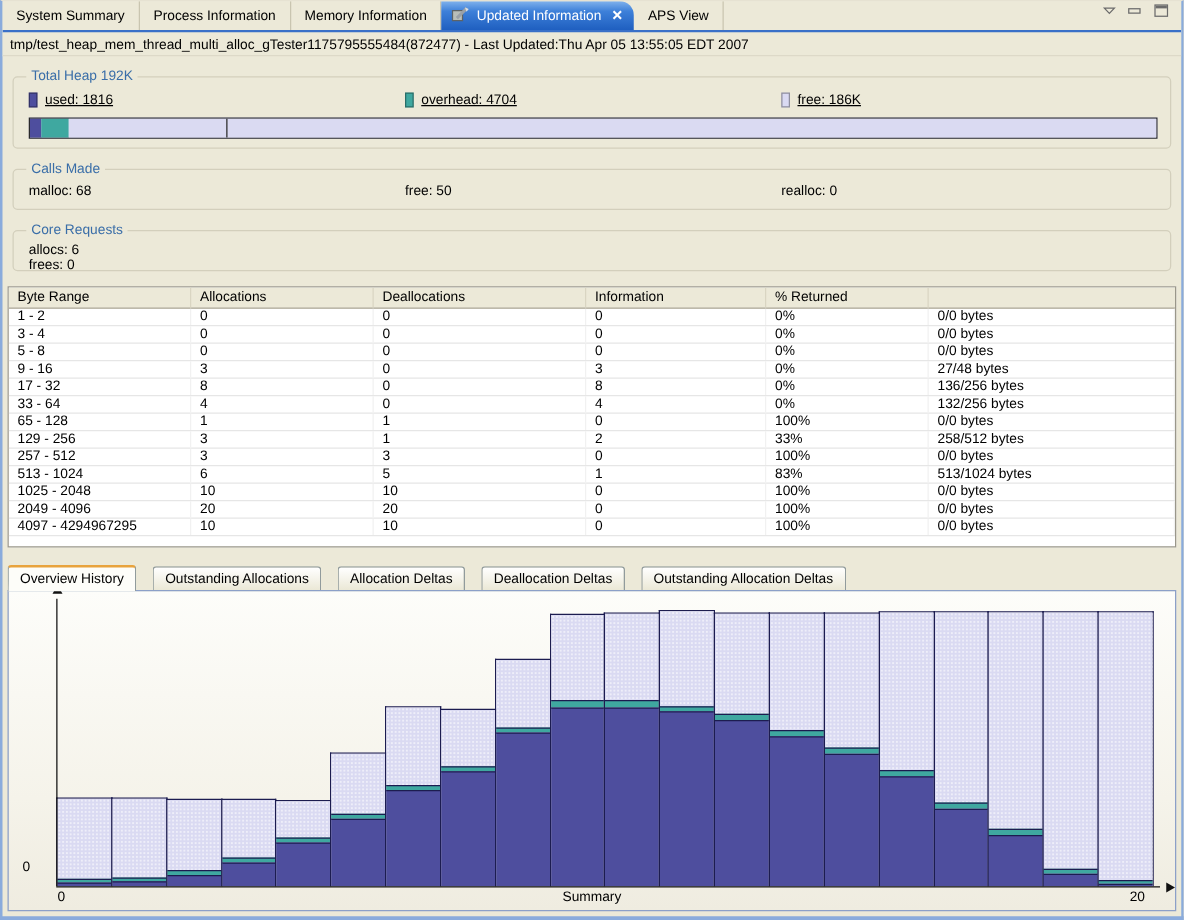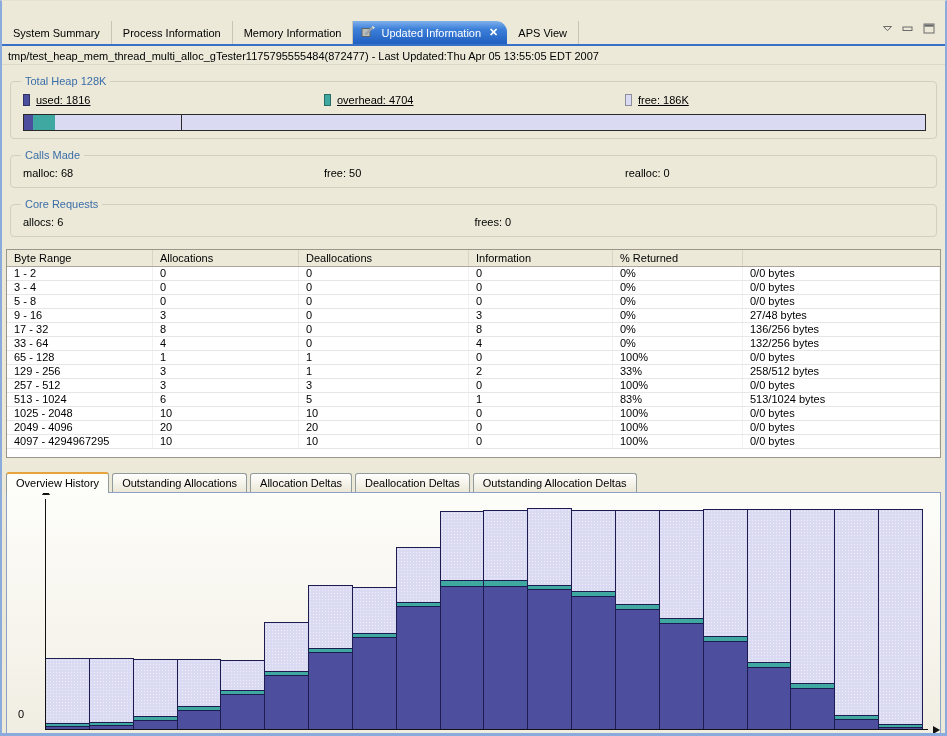--- a/index.html
+++ b/index.html
@@ -2,56 +2,56 @@
 <html><head>
 <meta charset="utf-8">
 <style>
   * { box-sizing: border-box; margin: 0; padding: 0; }
   html,body { background:#d6d2c2; }
   body { font-family:"Liberation Sans", sans-serif; font-size:11px; color:#000; }
   .window { width:947px; height:736px; background:#ece9d8; position:relative; overflow:hidden;
             border-left:2px solid #8aabdc; border-right:2px solid #8aabdc; border-bottom:3px solid #8aabdc; border-top:1px solid #e6e2d2; }
 
   
-  .tabbar { display:flex; align-items:flex-end; height:25px; padding-top:2px; background:#ece9d8; border-bottom:2px solid #3a70c8;margin-top:20px; }
+  .tabbar { display:flex; align-items:flex-end; height:25px; padding-top:2px; background:#ece9d8; border-bottom:2px solid #3a70c8; }
   .tab { height:23px; display:flex; align-items:center; gap:5px; padding:0 11px; border-right:1px solid #c9c5b0; cursor:default; white-space:nowrap; }
   .tab.active { background:linear-gradient(180deg,#7fb1ec 0%, #3d80d9 35%, #1f5fc0 100%);
                 color:#fff; border-right:none; border-top-right-radius:11px; padding:0 9px 0 8px; }
   .tab .x { font-weight:bold; color:#fff; font-size:11px; margin-left:3px; }
   .tab-spacer { flex:1; border:none; }
   .winctl { display:flex; gap:9px; align-items:center; padding:0 10px 10px 0; }
   .winctl span { display:inline-flex; }
 
   
   .pathbar { height:19px; padding:4px 0 0 6px; background:#ece9d8; border-bottom:1px solid #ddd9c8; }
 
   
   .group { position:relative; margin:16px 8px 0 8px; border:1px solid #d3cfbc; border-radius:4px; }
   .group:first-of-type { margin-top:11px; }
   .group-title { position:absolute; top:-7px; left:10px; background:#ece9d8; padding:0 4px; color:#3a6ea8; }
   .g1-body { padding:10px 10px 7px 12px;text-decoration:underline; }
   .g2-body { padding:9px 10px 7px 12px; }
   .row3 { display:grid; grid-template-columns:1fr 1fr 1fr; height:15px; align-items:center; }
-  .row2 { display:grid; grid-template-columns:1fr 1fr; height:15px; align-items:center; }
+  .row2 { display:grid; grid-template-columns:1fr; height:15px; align-items:center; }
   .leg { display:flex; align-items:center; gap:6px; }
   .sw { width:7px; height:12px; border:1px solid rgba(0,0,0,.35); display:inline-block; }
 
   .heapbar { position:relative; height:17px; margin-top:7px; border:1px solid #2a2a2a; background:#dadaf2; display:flex; }
   .heapbar .seg { height:100%; }
   .heapbar .divider { position:absolute; top:0; bottom:0; width:1px; background:#2a2a2a; }
 
   
   .table { margin:12px 4px 0 4px; border:1px solid #9a978a; background:#fff; height:209px; overflow:hidden; }
   .thead { display:grid; grid-template-columns:146px 146px 170px 144px 130px 1fr; background:#ece9d8; border-bottom:1px solid #aca899; height:17px; }
   .th { padding:2px 0 0 7px; border-right:1px solid #d9d5c2; overflow:hidden; white-space:nowrap; }
   .tr { display:grid; grid-template-columns:146px 146px 170px 144px 130px 1fr; height:14px; border-bottom:1px solid #e6e6e6; }
   .td { padding:0 0 0 7px; line-height:13px; border-right:1px solid #f1f1f1; overflow:hidden; white-space:nowrap; }
 
   
-  .ntabs { display:flex; gap:3px; margin:14px 0 0 4px; align-items:flex-end; position:relative; z-index:2; }
+  .ntabs { display:flex; gap:13px; margin:14px 0 0 4px; align-items:flex-end; position:relative; z-index:2; }
   .ntab { background:linear-gradient(#ffffff,#ebe8d6); border:1px solid #919b9c; border-bottom:none; border-radius:3px 3px 0 0;
           padding:3px 9px 2px 9px; height:19px; white-space:nowrap; }
   .ntab.active { background:#fdfdf9; border-top:2px solid #e8a33d; height:21px; margin-bottom:-1px; }
 
   
   .chart-panel { position:relative; margin:0 4px; height:257px; border:1px solid #8ca0c8;
                  background:linear-gradient(180deg,#fdfdfa 0%, #f5f3ea 65%, #efece0 100%); }
   .plot { position:absolute; left:38px; right:17px; top:10px; bottom:19px; }
   .bars { position:absolute; left:0; right:0; bottom:0; top:0; display:flex; align-items:flex-end; }
   .bar { flex:1; margin-left:-1px; border:1px solid #1c1c50; border-bottom:none; display:flex; flex-direction:column; }
@@ -117,21 +117,21 @@
             <rect x="1" y="1" width="10" height="9" fill="#ece9d8" stroke="#6b6b6b"></rect>
             <rect x="1.5" y="1.5" width="9" height="2.2" fill="#6b6b6b"></rect>
           </svg>
       </span>
     </div>
   </div>
 
   <div class="pathbar">tmp/test_heap_mem_thread_multi_alloc_gTester1175795555484(872477)  - Last Updated:Thu Apr 05 13:55:05 EDT 2007</div>
 
   <div class="group">
-    <span class="group-title">Total Heap 128K</span>
+    <span class="group-title">Total Heap 192K</span>
     <div class="g1-body">
       <div class="row3">
           <span class="leg">
             <span class="sw" style="background: rgb(78, 78, 158);"></span>
             <span>used:  1816</span>
           </span>
           <span class="leg">
             <span class="sw" style="background: rgb(63, 168, 160);"></span>
             <span>overhead:  4704</span>
           </span>

